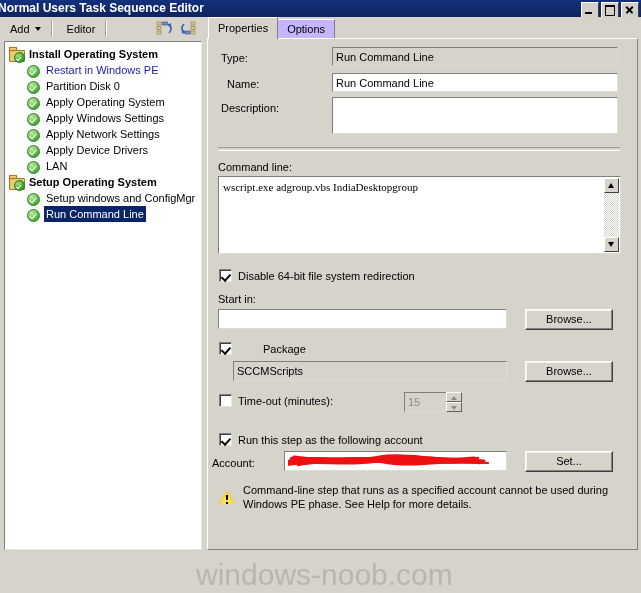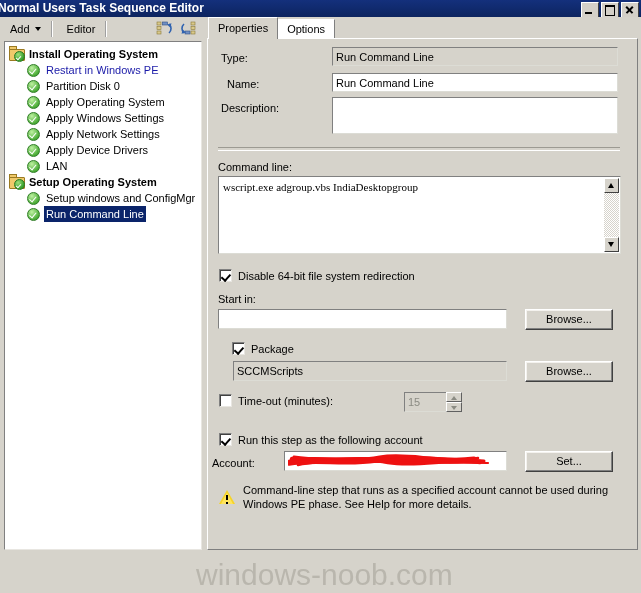--- a/index.html
+++ b/index.html
@@ -82,21 +82,21 @@
     position: absolute; left: 4px; top: 41px;
     width: 196px; height: 507px;
     background: #ffffff;
     border: 1px solid #808080;
     border-right-color: #e8e6e1;
     border-bottom-color: #e8e6e1;
     overflow: hidden;
   }
   .tree { padding: 4px 0 0 4px; }
   .tnode {
-    display: flex; align-items: flex-start;
+    display: flex; align-items: flex-end;
     height: 16px; line-height: 16px;
     white-space: nowrap; cursor: default;
   }
   .tnode.group { font-weight: bold; margin-left: 0px; }
   .tnode.child { margin-left: 17px; }
   .tlabel { padding: 0 2px; font-size: 11px; }
   .tnode.selected .tlabel { background: #0a246a; color: #ffffff; }
   .tlabel.blue { color: #1a1aa8; }
 
   .ico { width: 15px; height: 15px; margin-right: 3px; position: relative; flex: none; }
@@ -138,21 +138,21 @@
   }
 
   
   .tabs {
     position: absolute; left: 208px; top: 18px;
     display: flex; align-items: flex-end; height: 21px;
   }
   .tab {
     height: 19px; line-height: 19px;
     padding: 0 9px; font-size: 11px;
-    background: #ffffff; cursor: default;
+    background: #c4b5fd; cursor: default;
     border: 1px solid #ffffff;
     border-right-color: #7f7f7f;
     border-bottom: none;
     margin-right: -1px;
   }
   .tab.active {
     height: 21px; line-height: 21px;
     background: #d6d3cb; font-weight: normal;
     position: relative; z-index: 3;
     border-left-color: #ffffff; border-top-color: #ffffff;
@@ -493,21 +493,21 @@
 
     <div class="cb" style="left:11px; top:230px;">
       <span class="cbbox checked"></span>
       <span class="cblabel">Disable 64-bit file system redirection</span>
     </div>
 
     <div class="lbl" style="left:10px; top:254px;">Start in:</div>
     <div class="field" style="left:10px; top:270px; width:289px; height:20px;"></div>
     <div class="btn" style="left:317px; top:270px; width:88px; height:21px; line-height:19px;">Browse...</div>
 
-    <div class="cb" style="left:24px; top:303px;">
+    <div class="cb" style="left:11px; top:303px;gap:25px;">
       <span class="cbbox checked"></span>
       <span class="cblabel">Package</span>
     </div>
     <div class="field readonly" style="left:25px; top:322px; width:274px; height:20px;">SCCMScripts</div>
     <div class="btn" style="left:317px; top:322px; width:88px; height:21px; line-height:19px;">Browse...</div>
 
     <div class="cb" style="left:11px; top:355px;">
       <span class="cbbox"></span>
       <span class="cblabel">Time-out (minutes):</span>
     </div>

